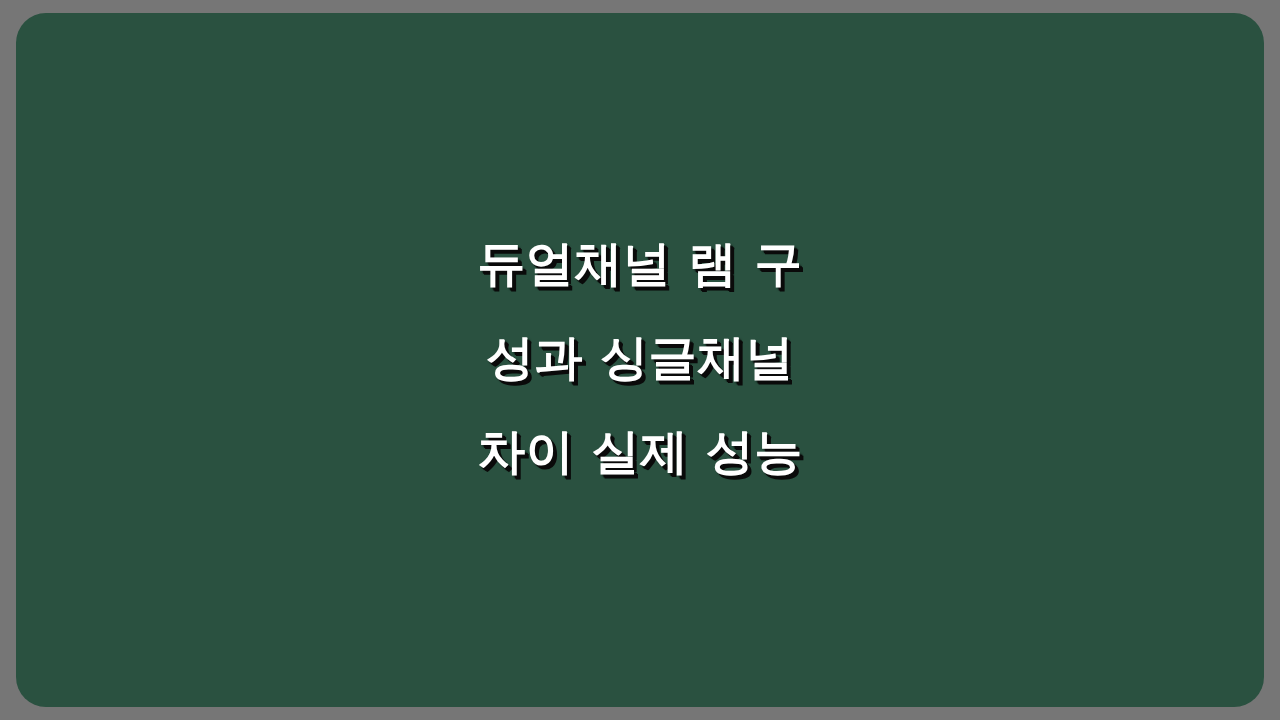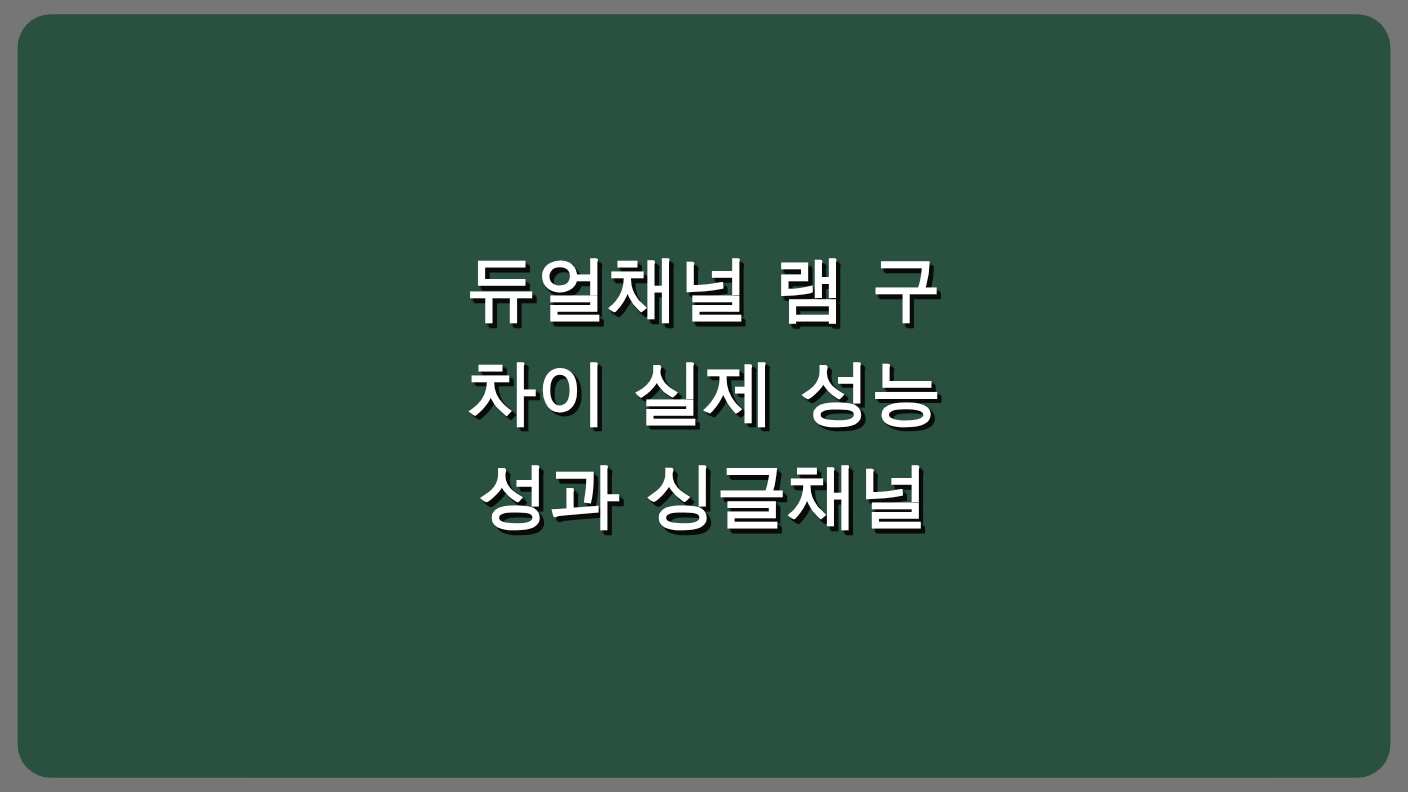--- a/index.html
+++ b/index.html
@@ -45,38 +45,38 @@
     width: 560px;
     text-align: center;
     padding-bottom: 6px;
   }
 
   .title-line {
     display: block;
     color: #ffffff;
     font-family: "DejaVu Sans", "Liberation Sans", sans-serif;
     font-weight: 700;
-    font-size: 64px;
+    font-size: 48px;
     line-height: 94px;
     letter-spacing: 0.5px;
     white-space: nowrap;
     text-shadow:
        4px 4px 0 #0a0a0a,
        3px 3px 0 #0a0a0a,
        2px 2px 2px rgba(0, 0, 0, 0.75);
   }
 </style>
 </head>
 <body>
 
 <div class="frame">
 
   <div class="board">
 
     <div class="title-block">
       <span class="title-line">듀얼채널 램 구</span>
+      <span class="title-line">성과 싱글채널</span>
       <span class="title-line">차이 실제 성능</span>
-      <span class="title-line">성과 싱글채널</span>
     </div>
 
   </div>
 
 </div>
 
 </body></html>

